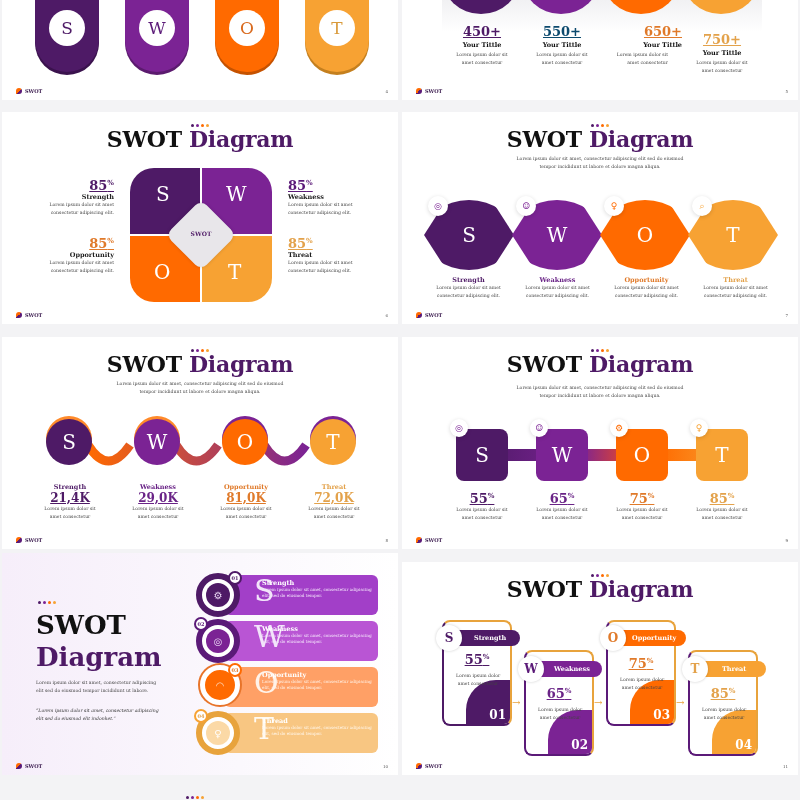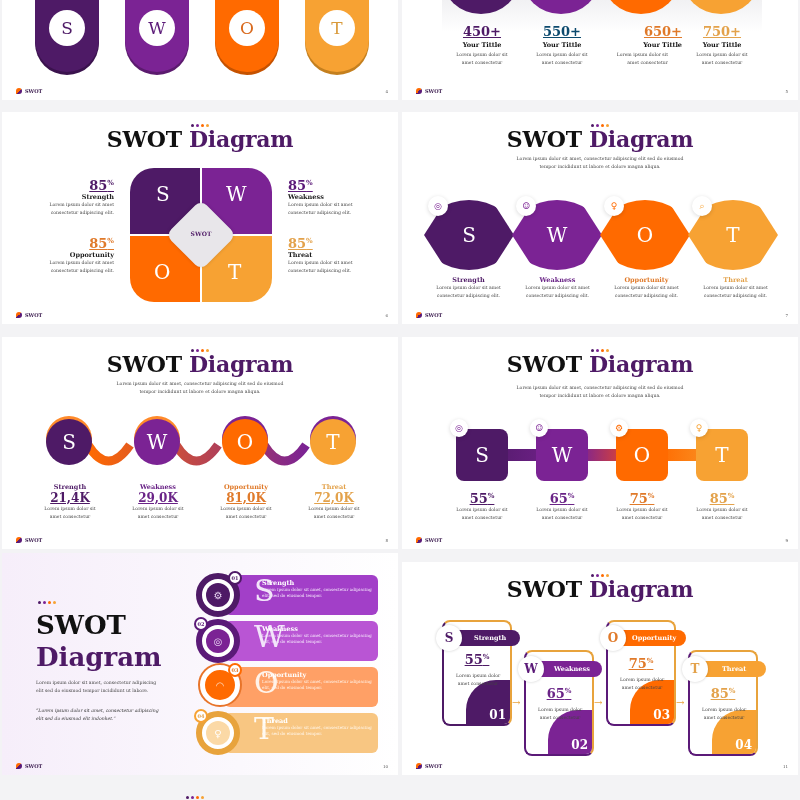--- a/index.html
+++ b/index.html
@@ -67,21 +67,21 @@
     <div style="width:80px; text-align:center;">
       <div class="stat" style="color:#0c4a6e;">550+</div>
       <div class="cap" style="color:#111; margin-top:2px;">Your Tittle</div>
       <div class="lorem" style="padding:2px 14px 0;">Lorem ipsum dolor sit amet consectetur</div>
     </div>
     <div style="width:80px; text-align:right;">
       <div class="stat" style="color:#e07a2a;">650+</div>
       <div class="cap" style="color:#111; margin-top:2px;">Your Tittle</div>
       <div class="lorem" style="padding:2px 14px 0;">Lorem ipsum dolor sit amet consectetur</div>
     </div>
-    <div style="width:80px; text-align:center;">
+    <div style="width:80px; text-align:center;margin-top:8px;">
       <div class="stat" style="color:#e3a24b;">750+</div>
       <div class="cap" style="color:#111; margin-top:2px;">Your Tittle</div>
       <div class="lorem" style="padding:2px 14px 0;">Lorem ipsum dolor sit amet consectetur</div>
     </div>
   </div>
   <div class="footer-logo">
       <span class="mark"></span>
       <span>SWOT</span>
     </div>
   <div class="page-num">5</div>

